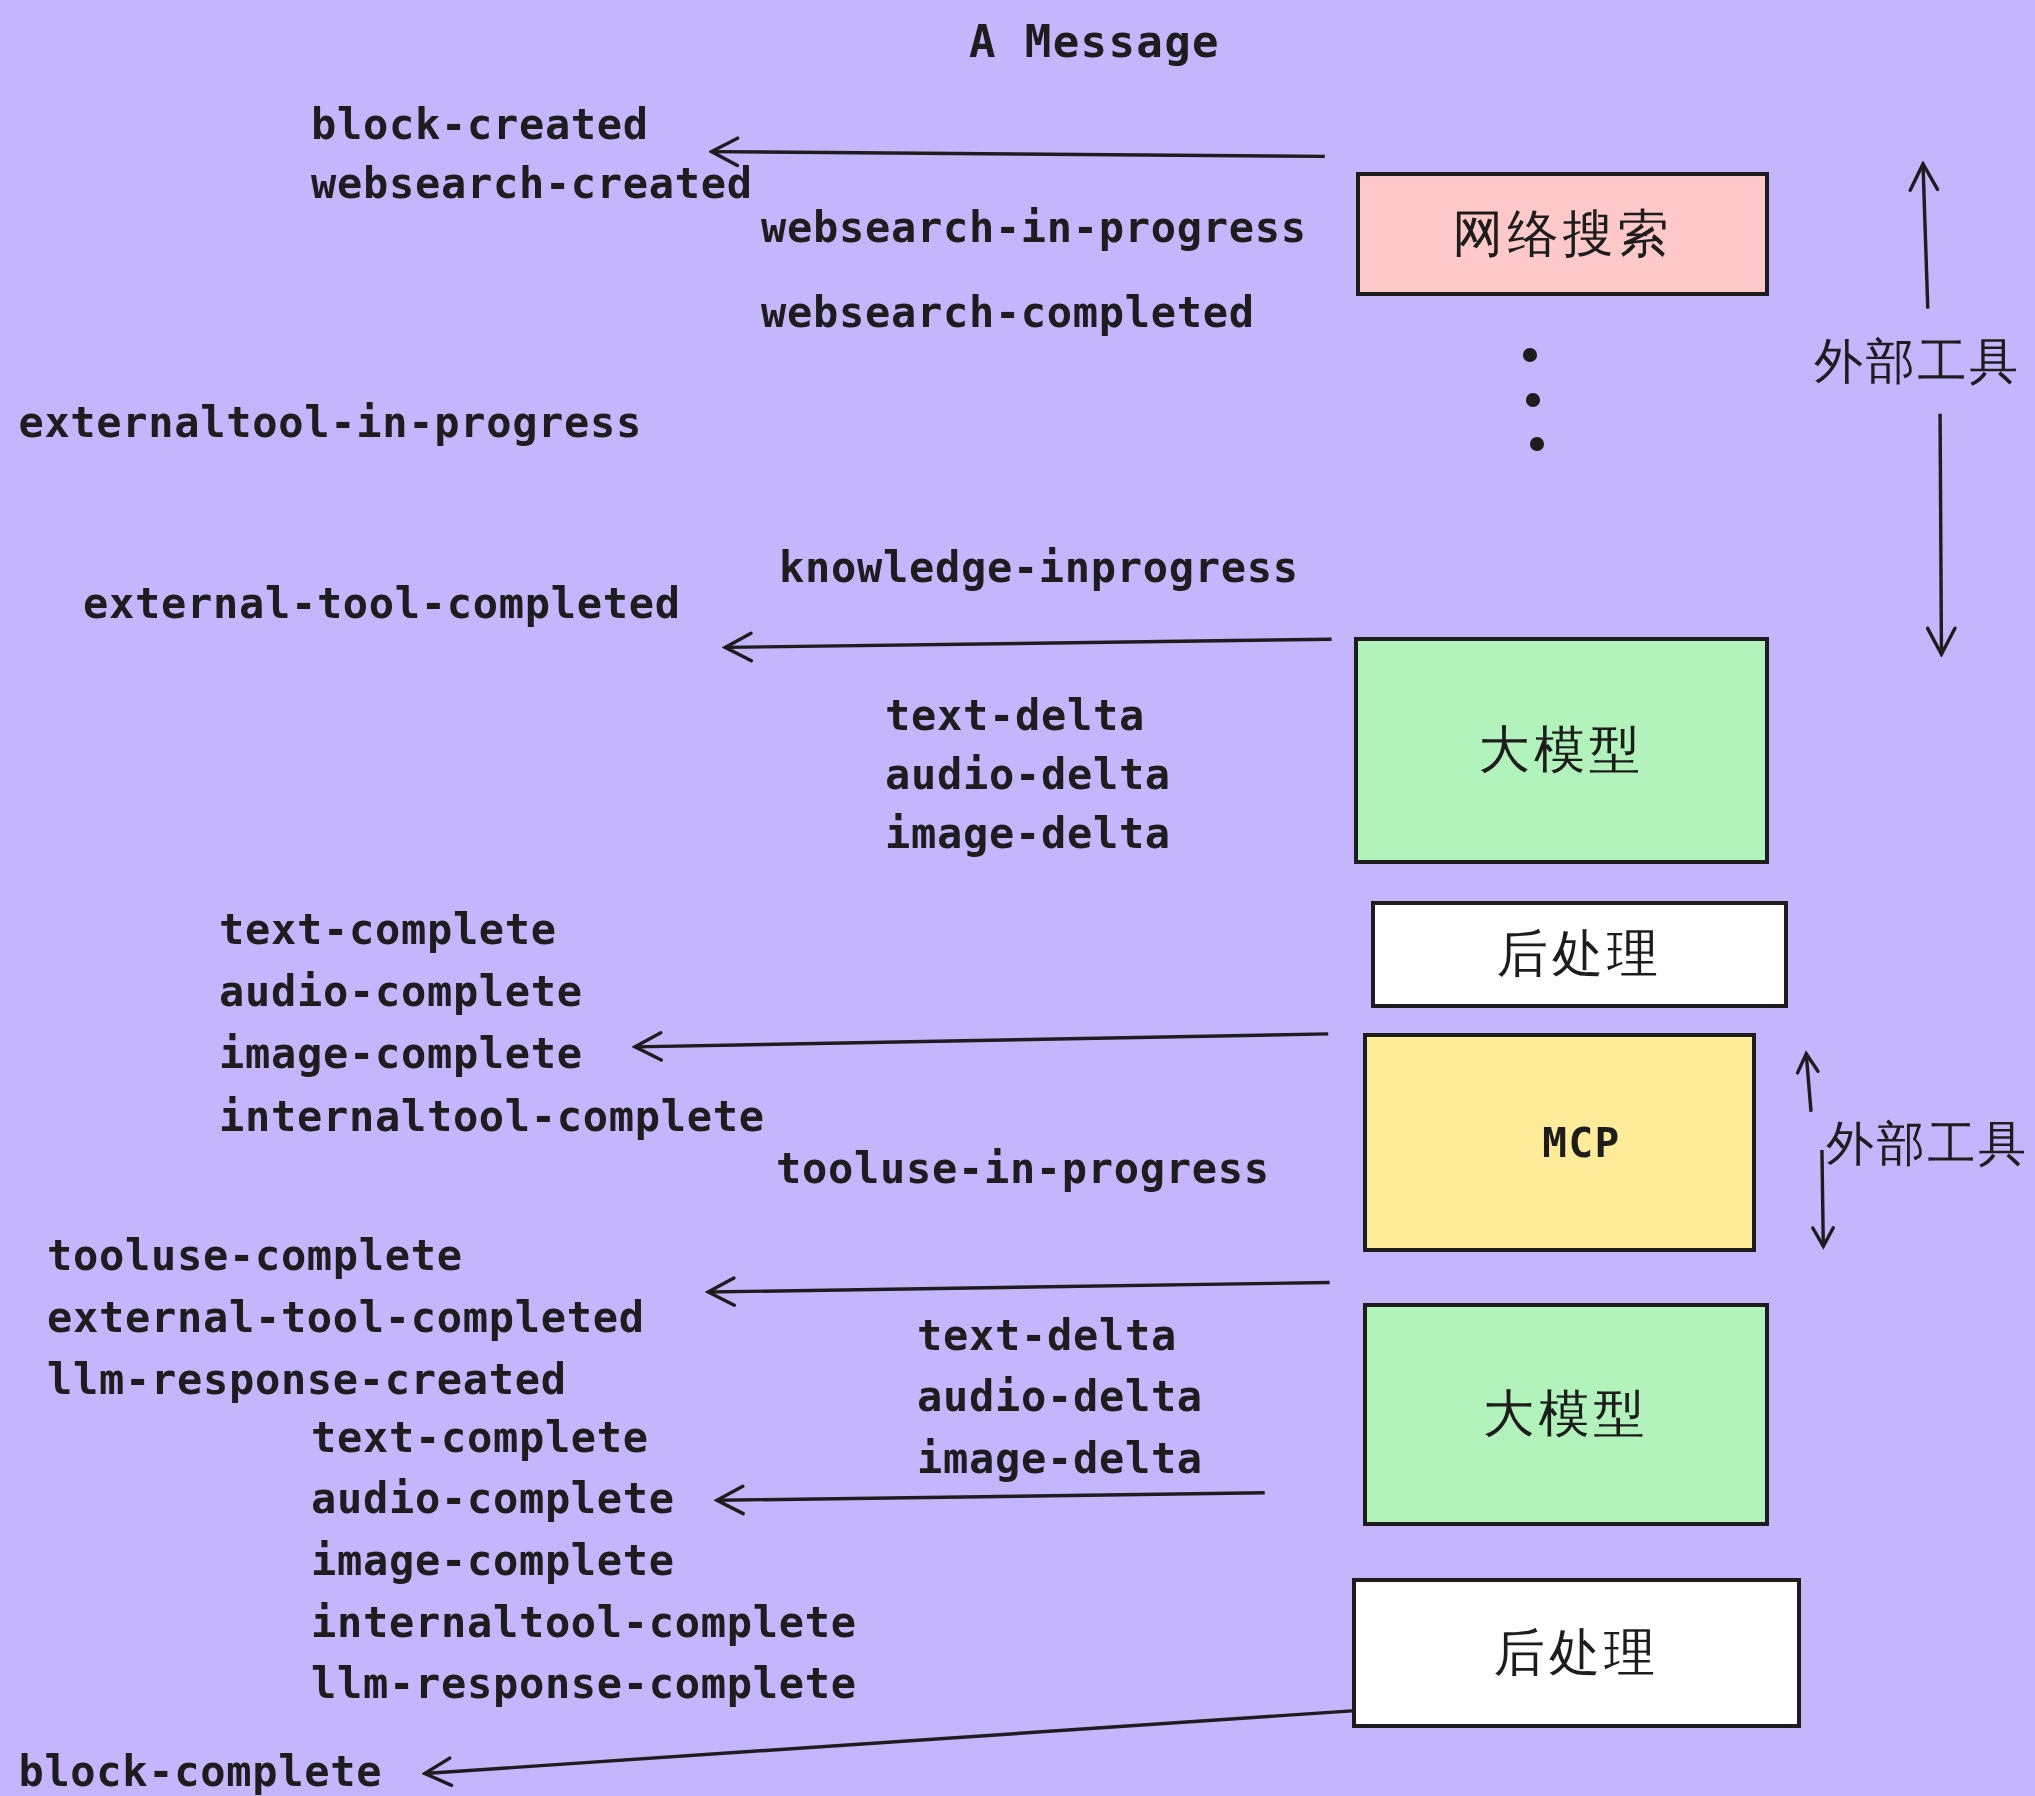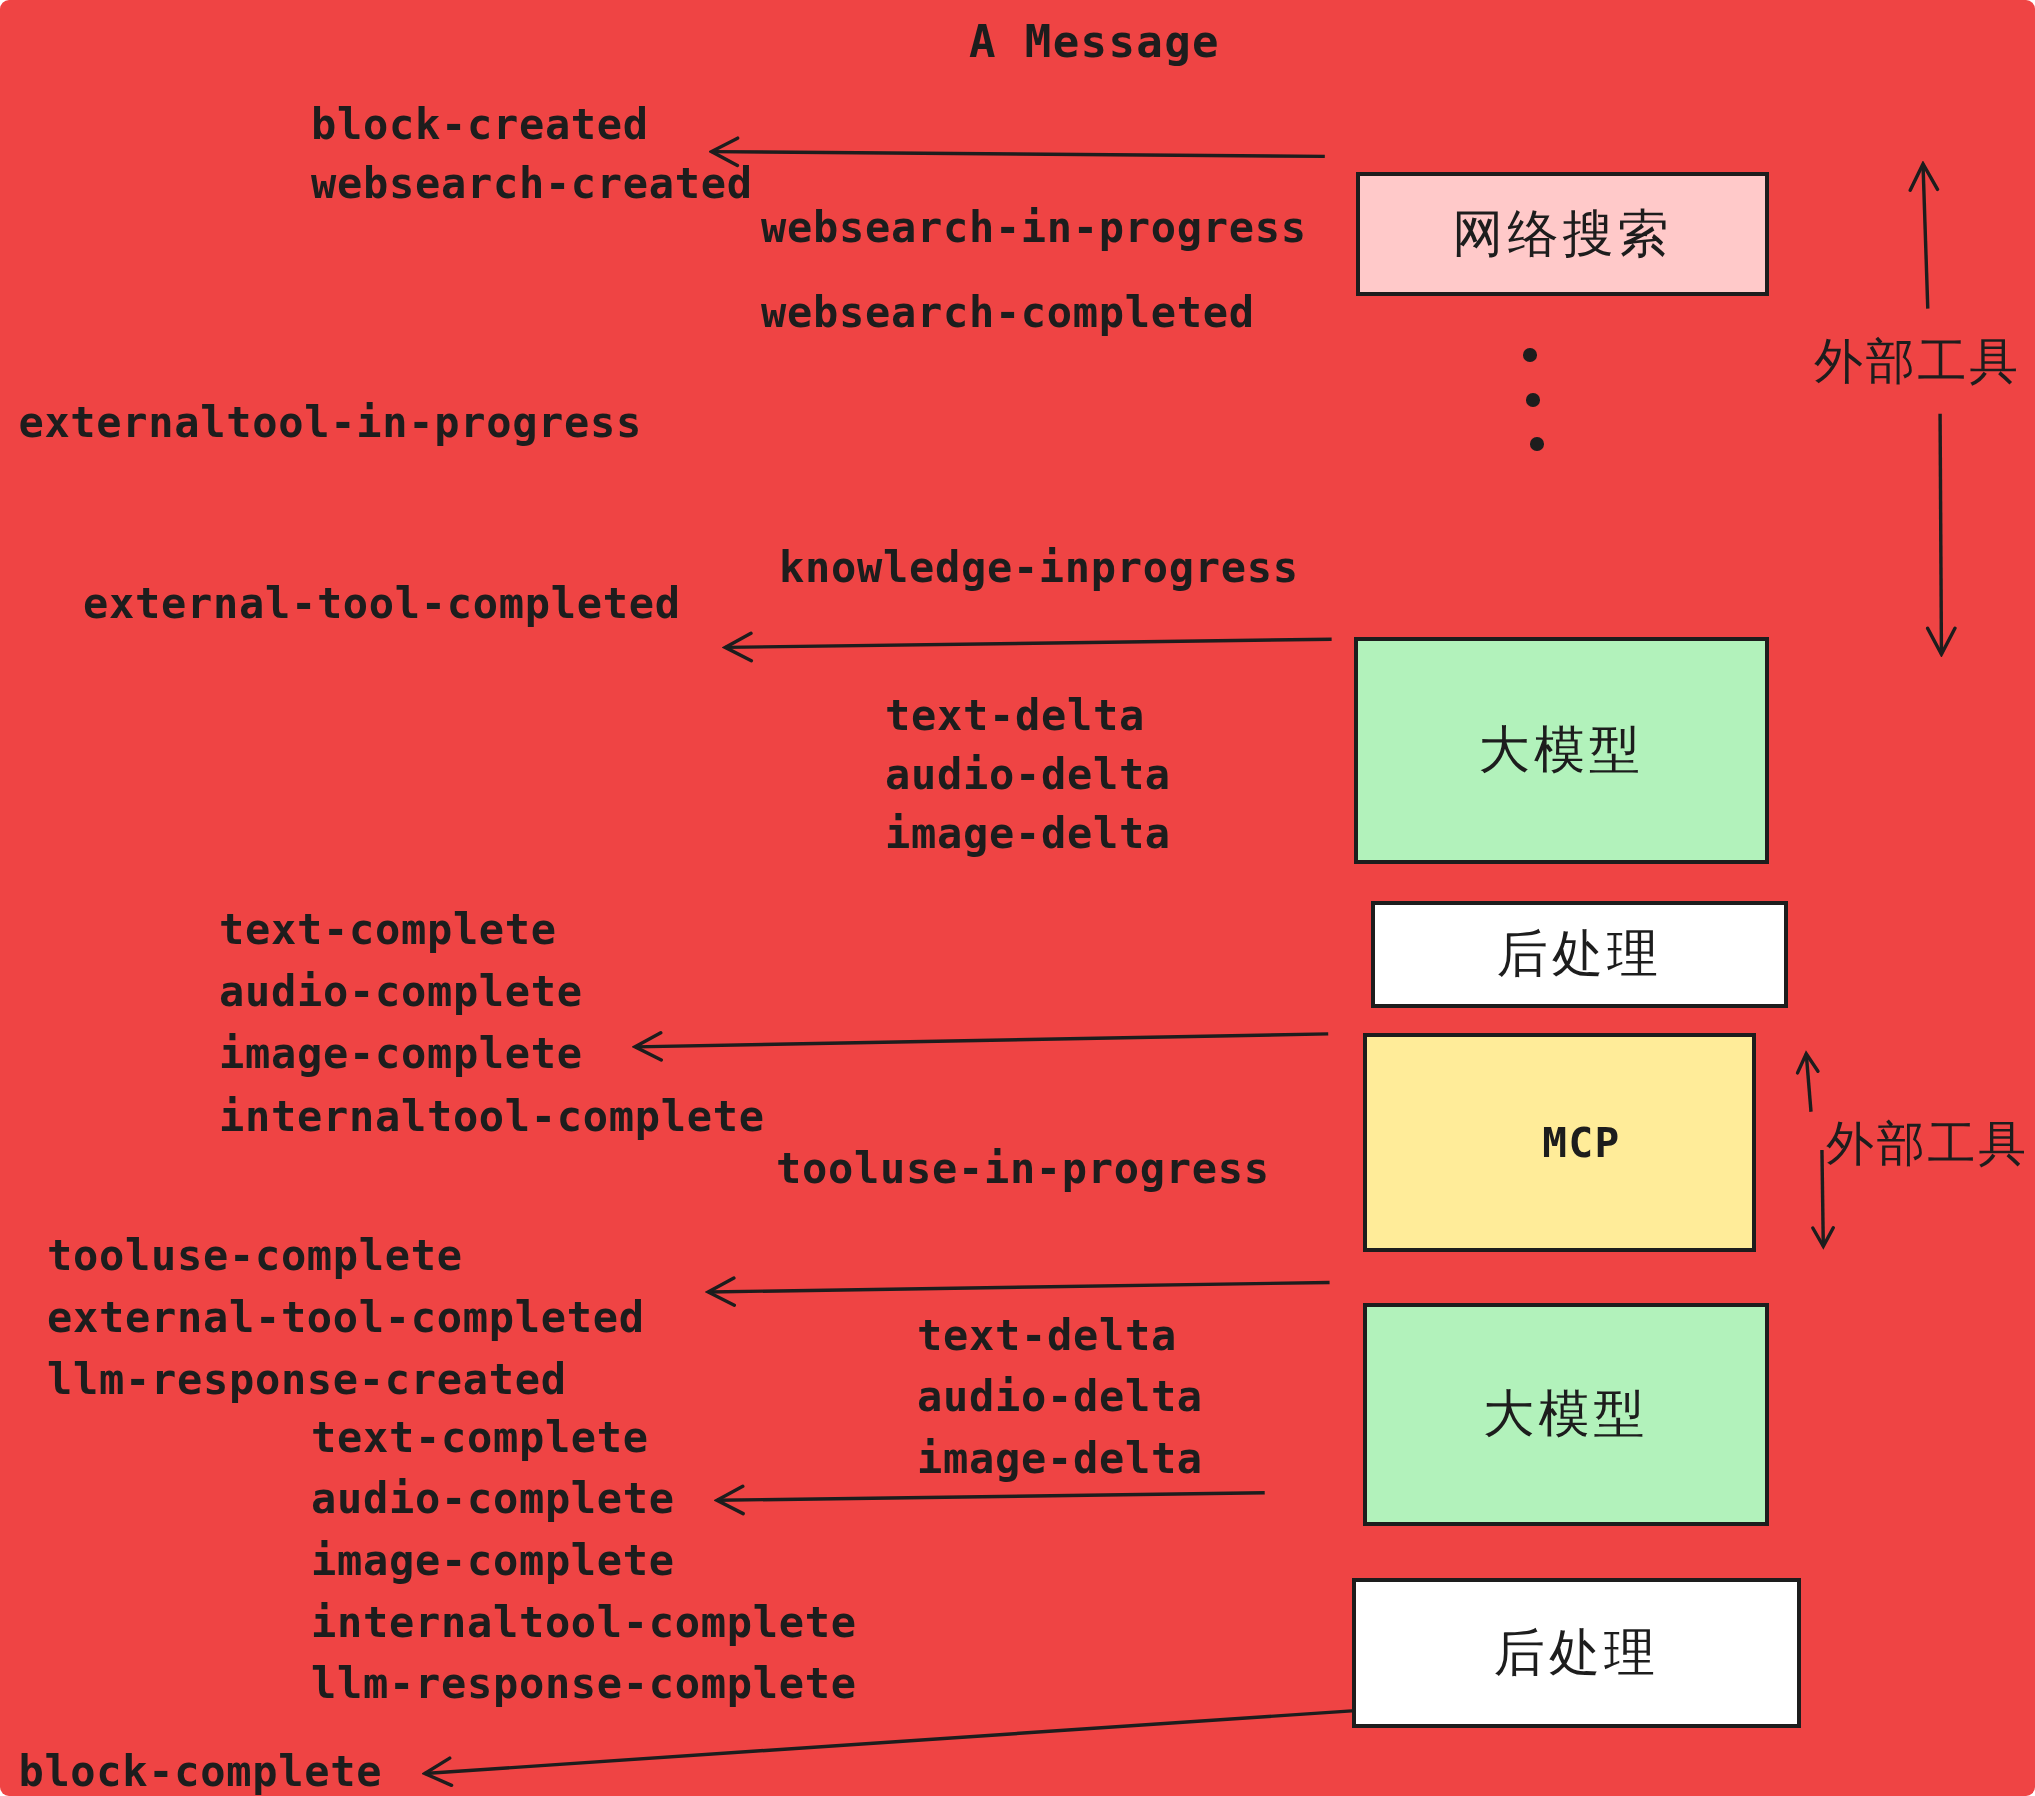--- a/index.html
+++ b/index.html
@@ -1,24 +1,23 @@
 <!DOCTYPE html>
 <html style="font-size:11px"><head>
 <meta charset="utf-8">
 <style>
   html,body{margin:0;padding:0;background:#ffffff;}
   #canvas{
     position:relative;
     width:2035px;
     height:1796px;
-    background:#ef4444;
+    background:#c4b5fd;
     overflow:hidden;
     font-family:"DejaVu Sans Mono", monospace;
     color:#1d1d1d;
-    border-radius:9px;
   }
   .evt{
     position:absolute;
     font-family:"DejaVu Sans Mono", monospace;
     font-size:42px;
     font-weight:700;
     letter-spacing:0.7px;
     line-height:55px;
     white-space:nowrap;
     color:#1d1d1d;

